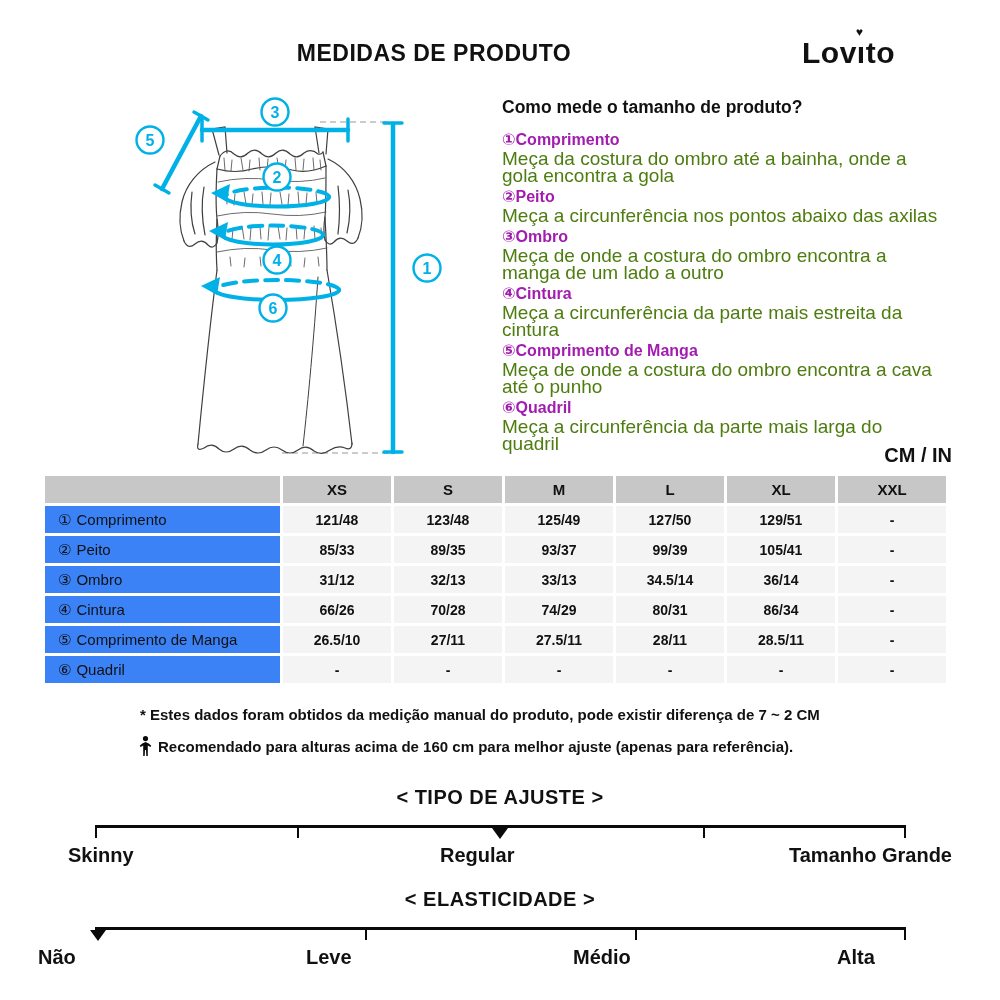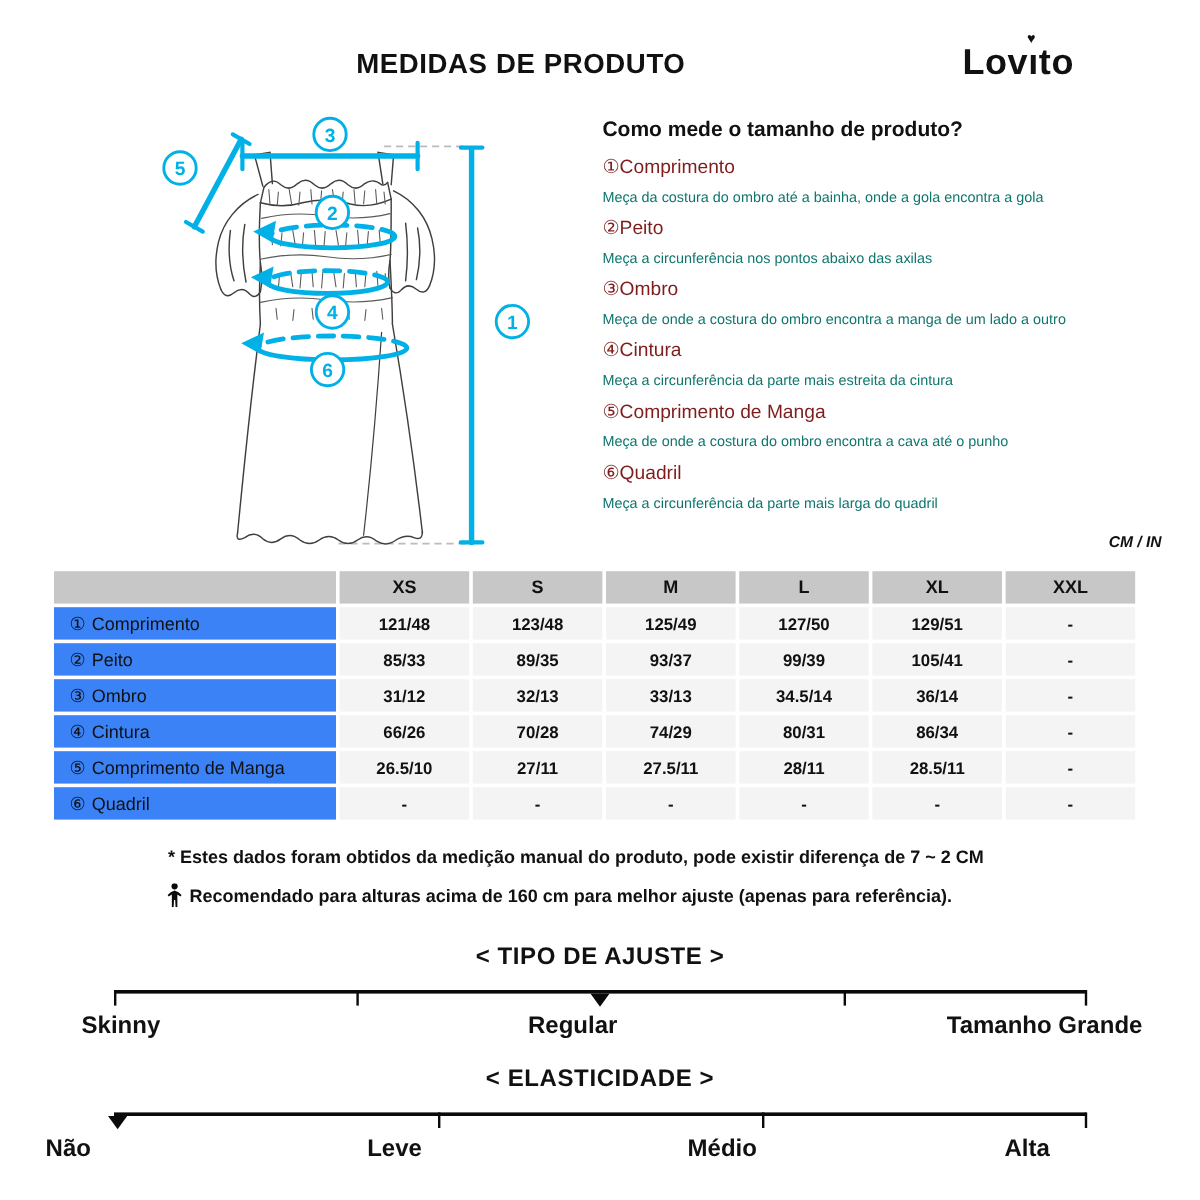--- a/index.html
+++ b/index.html
@@ -10,25 +10,25 @@
   
   .main-title { position:absolute; left:0; top:40px; width:868px; text-align:center;
     font-size:23px; font-weight:bold; letter-spacing:.5px; }
   .logo { position:absolute; left:802px; top:36px; font-size:30px; font-weight:800; letter-spacing:.5px; }
   .logo .i-wrap { position:relative; }
   .logo .heart { position:absolute; left:-1px; top:-11px; font-size:12px; }
 
   
   .instructions { position:absolute; left:502px; top:97px; width:440px; }
   .ins-heading { font-size:17.5px; font-weight:bold; margin-bottom:11px; }
-  .ins-label { font-size:16px; font-weight:normal; line-height:21px; color:#7f1d1d; }
-  .ins-desc { font-size:12px; color:#0f766e; line-height:28px; margin-bottom:2px; }
-
-  .units { position:absolute; left:61px; top:444px; width:907px; text-align:right;
-    font-size:13px; font-weight:bold;font-style:italic; }
+  .ins-label { font-size:16px; font-weight:bold; line-height:21px; color:#a21caf; }
+  .ins-desc { font-size:19px; color:#4d7c0f; line-height:17px; margin-bottom:2px; }
+
+  .units { position:absolute; left:45px; top:444px; width:907px; text-align:right;
+    font-size:20px; font-weight:bold; }
 
   
   table.sizes { position:absolute; left:42px; top:473px; border-collapse:separate; border-spacing:3px; }
   table.sizes th, table.sizes td { height:27px; font-weight:bold; }
   table.sizes .hcell { background:#c7c7c7; font-size:15px; text-align:center; width:108px; }
   table.sizes .corner { width:235px; }
   table.sizes .rcell { background:#3b82f6; font-weight:normal; font-size:15px; text-align:left; padding-left:13px; width:235px; }
   table.sizes .rcell .cnum { margin-right:5px; font-size:15px; }
   table.sizes td { background:#f4f4f4; font-size:14px; text-align:center; }
 

